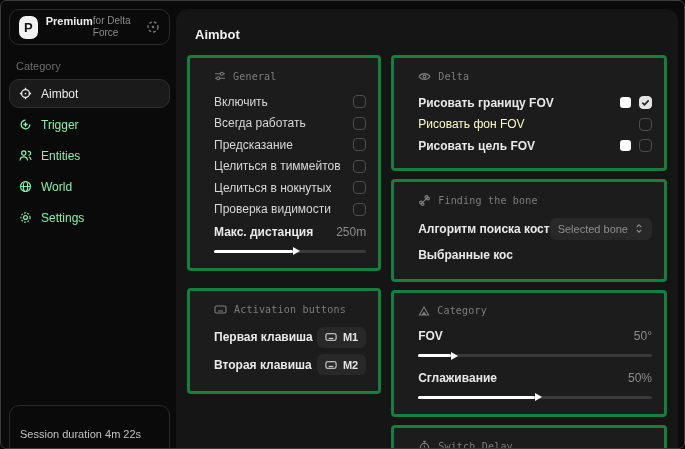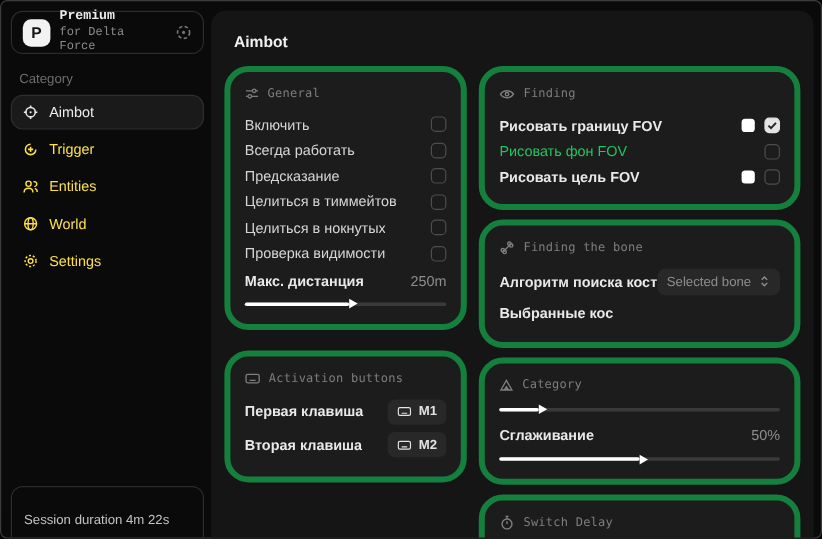--- a/index.html
+++ b/index.html
@@ -6,48 +6,48 @@
   .screen{position:relative;width:685px;height:449px;background:#0a0a0a;overflow:hidden;
     font-family:"Liberation Sans",sans-serif;border:1px solid #3c3c3c;border-radius:6px;box-sizing:border-box;}
   svg{display:block;flex:none;}
 
   
   .sidebar{position:absolute;left:8px;top:8px;width:161px;bottom:0;}
   .premium-card{display:flex;align-items:center;gap:8px;border:1px solid #2b2b2b;border-radius:10px;
     height:36px;padding:0 9px;box-sizing:border-box;}
   .p-logo{width:23px;height:23px;background:#f2f2f2;border-radius:7px;color:#141414;font-weight:bold;
     font-size:13px;display:flex;align-items:center;justify-content:center;}
-  .premium-text{display:flex;flex-direction:column;line-height:1.2;font-family:Liberation Mono, monospace;}
+  .premium-text{display:flex;flex-direction:row;line-height:1.2;}
   .premium-title{font-size:11px;font-weight:bold;color:#ededed;}
   .premium-sub{font-size:10px;color:#8b8b8b;}
   .sync{margin-left:auto;color:#767676;}
   .category-label{font-size:11px;color:#6d6d6d;margin:15px 7px 7px 7px;}
   .nav-item{display:flex;align-items:center;gap:9px;height:27px;padding:0 9px;border-radius:10px;
-    border:1px solid transparent;color:#fde047;font-size:12px;margin-bottom:2px;cursor:default;}
+    border:1px solid transparent;color:#86efac;font-size:12px;margin-bottom:2px;cursor:default;}
   .nav-item .lbl{transform:translateY(-0.5px);}
   .nav-item.active{background:#1a1a1a;border-color:#2f2f2f;color:#ececec;}
   .session-box{position:absolute;left:0;right:0;top:396px;height:72px;border:1px solid #2b2b2b;
     border-radius:10px;padding:22px 10px 0 10px;box-sizing:border-box;font-size:11px;color:#c2c2c2;}
   .session-box b{font-weight:normal;color:#c2c2c2;}
 
   
   .main{position:absolute;left:175px;top:8px;width:502px;height:470px;background:#151515;
     border-radius:12px;padding:12px 11px;box-sizing:border-box;}
   .main-title{font-size:13px;font-weight:bold;color:#f1f1f1;margin:6px 0 13px 8px;}
   .cols{display:flex;gap:10px;}
   .col{display:flex;flex-direction:column;}
   .col-left{width:236px;gap:17px;}
   .col-right{flex:1;gap:8px;}
-  .card{background:#1c1c1c;border:5px solid #15803d;border-radius:20px;padding:9px 12px 11px 12px;}
+  .card{background:#1c1c1c;border:3px solid #15803d;border-radius:4px;padding:9px 12px 11px 24px;}
   .card-title{display:flex;align-items:center;gap:7px;font-family:"DejaVu Sans Mono",monospace;
     font-size:10px;color:#7d7d7d;margin:3px 0 9px 0;letter-spacing:.2px;}
   .row{display:flex;align-items:center;justify-content:space-between;height:21.5px;}
   .row .lab{font-size:12px;color:#d6d6d6;white-space:nowrap;overflow:hidden;}
   .row .lab.strong{font-weight:bold;color:#e9e9e9;}
-  .row .lab.dim{color:#22c55e;}
+  .row .lab.dim{color:#fef9c3;}
   .row .val{font-size:12px;color:#8d8d8d;white-space:nowrap;margin-left:8px;}
 
   .checkbox{width:13px;height:13px;border:1.5px solid #4d4d4d;border-radius:4px;box-sizing:border-box;
     display:flex;align-items:center;justify-content:center;flex:none;}
   .checkbox .tick{display:none;}
   .checkbox.checked{background:#e4e4e4;border-color:#e4e4e4;}
   .checkbox.checked .tick{display:block;}
   .ctrls{display:flex;align-items:center;gap:8px;}
   .swatch{width:11px;height:11px;background:#ffffff;border-radius:3px;flex:none;}
 
@@ -240,21 +240,21 @@
       <div class="col col-right">
 
         <div class="card">
           <div class="card-title">
             <span>
               <svg width="13" height="13" viewBox="0 0 12 12" stroke="currentColor" fill="none" stroke-width="1.1">
                   <path d="M1 6c2.2-3.6 7.8-3.6 10 0-2.2 3.6-7.8 3.6-10 0z"></path>
                   <circle cx="6" cy="6" r="1.3"></circle>
                 </svg>
             </span>
-            <span>Finding</span>
+            <span>Delta</span>
           </div>
           <div class="row">
             <span class="lab strong">Рисовать границу FOV</span>
             <span class="ctrls">
               <span class="swatch"></span>
               <span class="checkbox checked">
                   <svg class="tick" width="9" height="9" viewBox="0 0 10 10" stroke="#222" fill="none" stroke-width="1.8">
                     <path d="M1.5 5.2l2.4 2.4 4.6-5"></path>
                   </svg>
                 </span>
@@ -307,20 +307,24 @@
         <div class="card">
           <div class="card-title">
             <span>
               <svg width="12" height="12" viewBox="0 0 12 12" stroke="currentColor" fill="none" stroke-width="1.1">
                   <path d="M6 2l4.6 8H1.4z"></path>
                   <path d="M3.5 10L6 6.2 8.5 10z" fill="currentColor" stroke="none"></path>
                 </svg>
             </span>
             <span>Category</span>
           </div>
+          <div class="row">
+            <span class="lab strong">FOV</span>
+            <span class="val">50°</span>
+          </div>
           <div class="slider">
             <div class="track"></div>
             <div class="fill" style="width: 14%;"></div>
           </div>
           <div class="row" style="margin-top:6px;">
             <span class="lab strong">Сглаживание</span>
             <span class="val">50%</span>
           </div>
           <div class="slider">
             <div class="track"></div>

